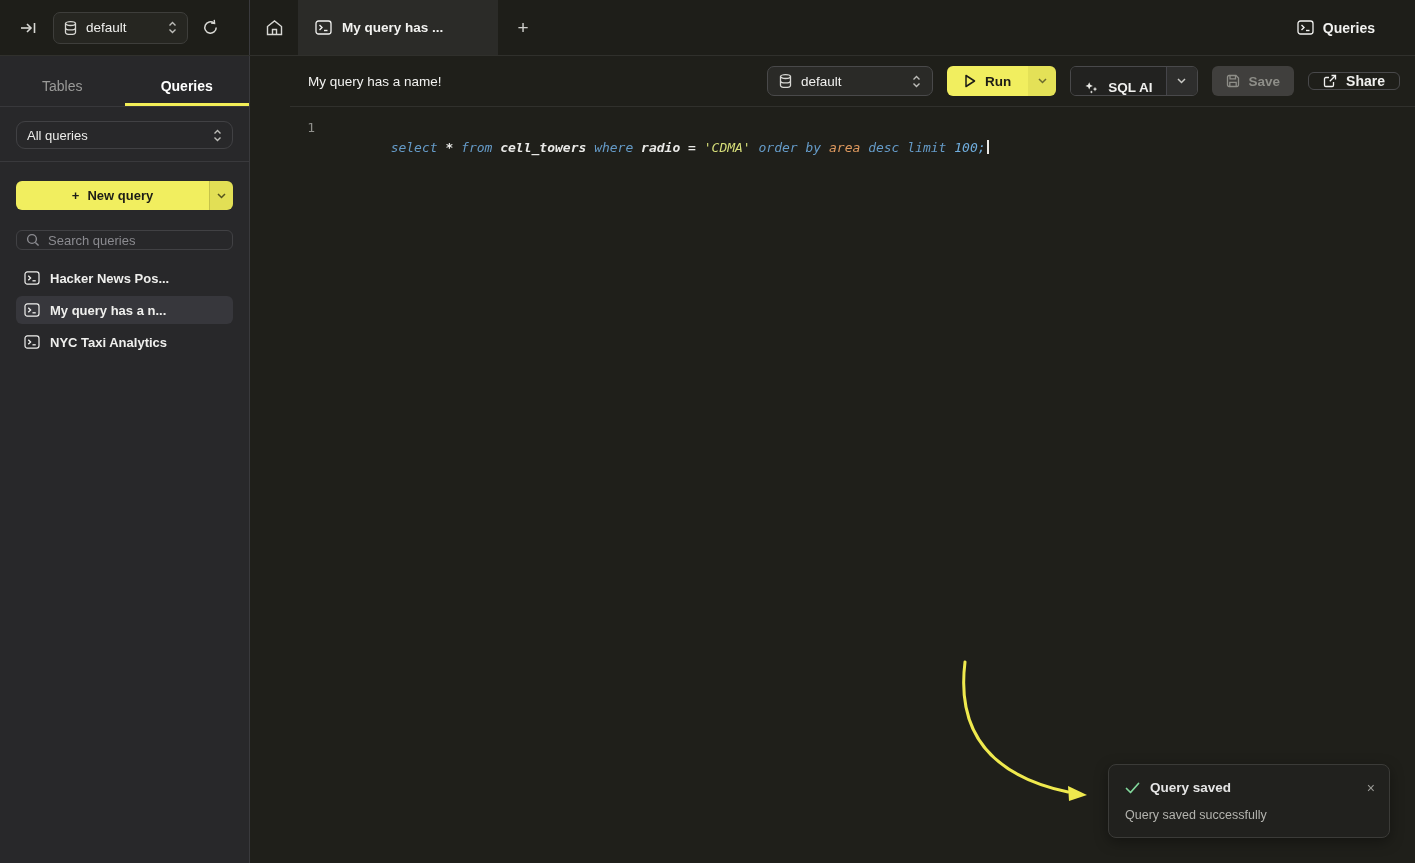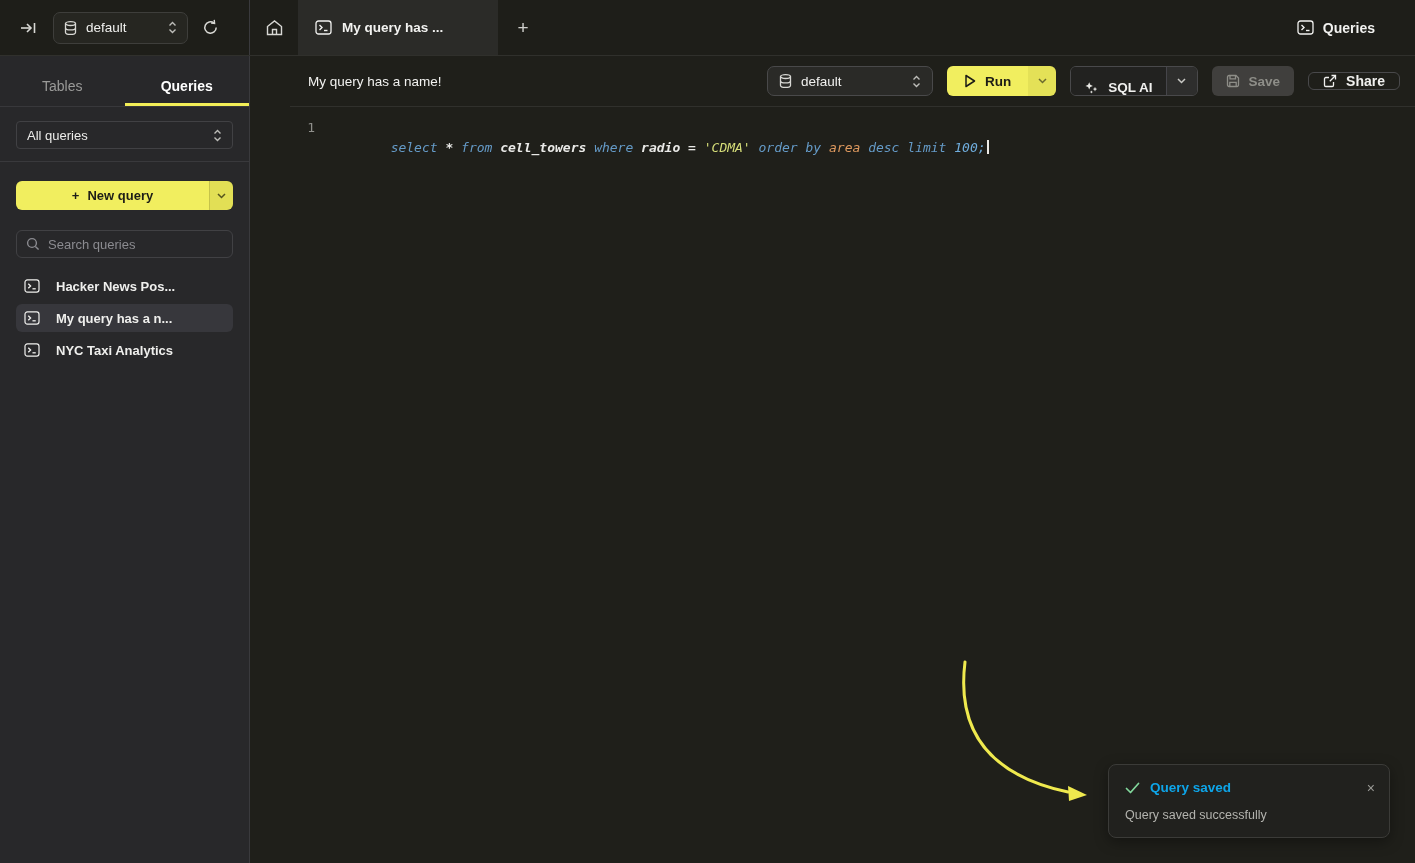--- a/index.html
+++ b/index.html
@@ -33,36 +33,36 @@
   .body { display:flex; height:807px; }
 
   
   .sidebar { width:250px; flex:0 0 250px; background:#28282a; border-right:1px solid #3a3a3d;
              display:flex; flex-direction:column; }
   .side-tabs { height:51px; flex:0 0 51px; display:flex; border-bottom:1px solid #38383b; }
   .side-tab { flex:1; display:flex; align-items:center; justify-content:center; font-size:14px;
               color:#9a9a98; cursor:pointer; border-bottom:3px solid transparent; padding-top:13px; }
   .side-tab.active { color:#ffffff; font-weight:600; border-bottom-color:#f2ee57; }
   .side-content { padding:14px 16px 0 16px; }
-  .filter-select { height:28px; border:1px solid #414144; border-radius:4px; display:flex;
+  .filter-select { height:28px; border:1px solid #414144; border-radius:9px; display:flex;
                    align-items:center; padding:0 10px; font-size:13px; color:#ececea; cursor:pointer; }
   .filter-select .grow { flex:1; }
   .side-divider { border:none; border-top:1px solid #39393c; margin:12px -16px 0 -16px; }
   .new-query { margin-top:19px; height:29px; display:flex; border-radius:6px; overflow:hidden; cursor:pointer; }
   .new-query .nq-main { flex:1; background:#f1ee5f; display:flex; align-items:center; justify-content:center;
                         gap:8px; font-size:13px; font-weight:600; color:#1d1d17; }
   .new-query .nq-caret { width:24px; background:#e2df55; display:flex; align-items:center;
                          justify-content:center; border-left:1px solid rgba(0,0,0,0.12); color:#55541f; }
-  .search-box { margin-top:20px; height:28px; border:1px solid #414144; border-radius:6px;
+  .search-box { margin-top:20px; height:20px; border:1px solid #414144; border-radius:6px;
                 display:flex; align-items:center; padding:0 9px; gap:8px; }
   .search-box input { background:transparent; border:none; outline:none; color:#ececea;
                       font-size:13px; width:100%; font-family:"Liberation Sans",sans-serif; }
   .search-box input::placeholder { color:#8b8b90; }
   .query-list { margin-top:14px; display:flex; flex-direction:column; gap:4px; }
-  .query-item { height:28px; display:flex; align-items:center; gap:16px; padding:0 8px;
+  .query-item { height:28px; display:flex; align-items:center; gap:10px; padding:0 8px;
                 border-radius:6px; font-size:13px; font-weight:600; color:#efefed; cursor:pointer; }
   .query-item.selected { background:#37373c; }
 
   
   .main { flex:1; background:#1f1f1a; position:relative; display:flex; flex-direction:column;margin-left:40px; }
   .main-header { height:51px; flex:0 0 51px; display:flex; align-items:center;
                  padding:0 15px 0 18px; border-bottom:1px solid #30302c; }
   .page-title { font-size:13.5px; font-weight:500; color:#f2f2f0; }
   .toolbar { margin-left:auto; display:flex; align-items:center; gap:14px; }
   .tb-db-select { height:30px; width:166px; background:#2a2a27; border:1px solid #49494a;
@@ -98,21 +98,21 @@
   .tok-special { color:#e09a5f; }
   .tok-num { color:#70aede; }
   .cursor { display:inline-block; width:2px; height:14px; background:#eceae6;
             vertical-align:-2px; margin-left:1px; }
 
   
   .toast { position:absolute; right:25px; bottom:25px; width:282px; background:#21211e;
            border:1px solid #3b3b38; border-radius:8px; padding:15px 14px 15px 16px;
            box-shadow:0 4px 14px rgba(0,0,0,0.35); }
   .toast-head { display:flex; align-items:center; gap:10px; }
-  .toast-title { font-size:13.5px; font-weight:700; color:#0ea5e9; flex:1; }
+  .toast-title { font-size:13.5px; font-weight:700; color:#e5e5e5; flex:1; }
   .toast-close { color:#9a9a96; font-size:14px; line-height:1; cursor:pointer; background:none; border:none; }
   .toast-msg { margin-top:13px; font-size:12.5px; color:#b3b3ae; }
 
   
   .arrow-overlay { position:absolute; left:0; top:0; width:1415px; height:863px;
                    pointer-events:none; z-index:50; }
 
   svg.ic { display:block; }
 </style>
 </head>

